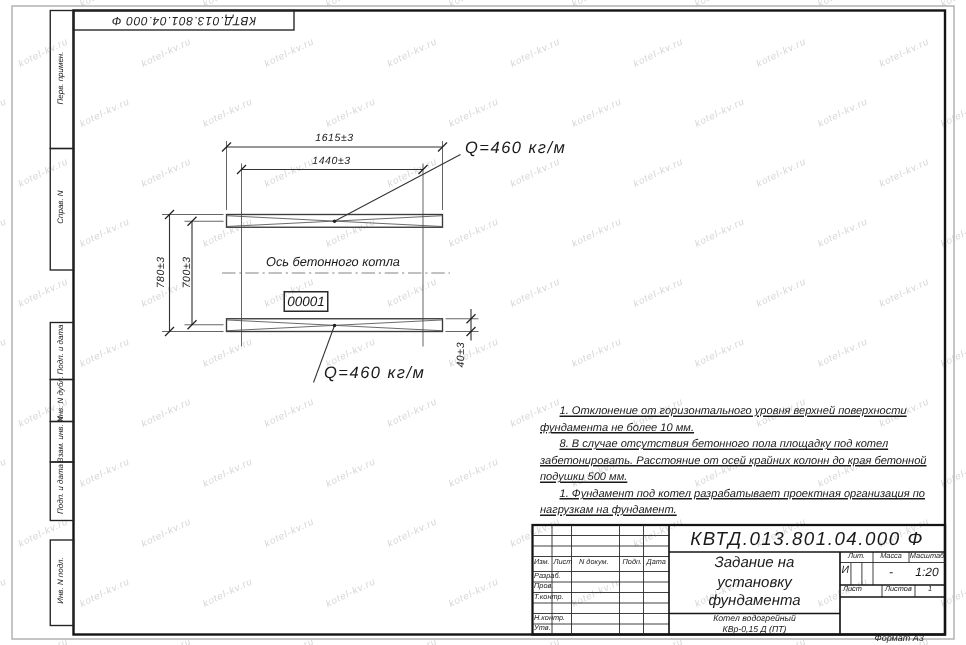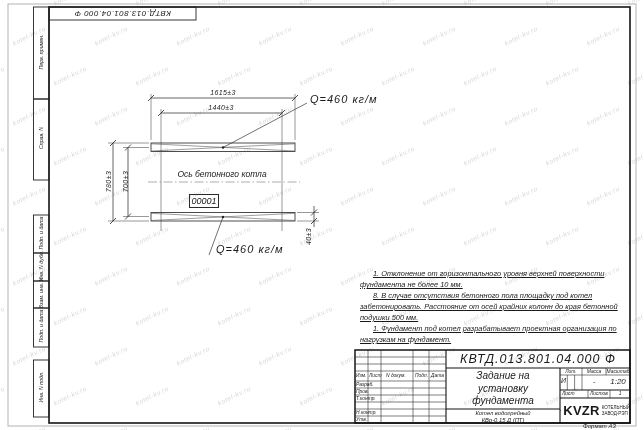--- a/index.html
+++ b/index.html
@@ -298,29 +298,16 @@
   <div class="tb-label" style="left:582px;top:369px;width:24px;text-align:center">Масса</div>
   <div class="tb-label" style="left:606px;top:369px;width:24px;text-align:center">Масштаб</div>
   <div class="abs gost" style="left:560px;top:377px;width:7px;text-align:center;font-size:7px">И</div>
   <div class="abs gost" style="left:582px;top:377px;width:24px;text-align:center;font-size:8px">-</div>
   <div class="abs gost" style="left:606px;top:377px;width:24px;text-align:center;font-size:8px">1:20</div>
 
   <div class="tb-label" style="left:562px;top:391px">Лист</div>
   <div class="tb-label" style="left:590px;top:391px">Листов</div>
   <div class="tb-label" style="left:610px;top:391px;width:20px;text-align:center">1</div>
 
-  <div class="abs" style="left:560px;top:398px;width:70px;height:25px;display:flex;
-       align-items:center;justify-content:center;gap:2px;">
-    <svg width="11" height="15" viewBox="0 0 11 15">
-      <g stroke="#000" stroke-width="2.3" fill="none">
-        <line x1="0.5" y1="13.5" x2="10.5" y2="11"></line>
-        <line x1="0.5" y1="9.5" x2="10.5" y2="7"></line>
-        <line x1="0.5" y1="5.5" x2="10.5" y2="3"></line>
-      </g>
-    </svg>
-    <span style="font-weight:bold;font-size:13px;letter-spacing:.3px;">KVZR</span>
-    <span class="prelines" style="font-size:4.5px;line-height:5.5px;">КОТЕЛЬНЫЙ
-ЗАВОД-РЭП</span>
-  </div>
 
   <div class="abs gost" style="left:583px;top:423px;font-size:6px;">Формат А3</div>
 
 </div>
 
 </body></html>

